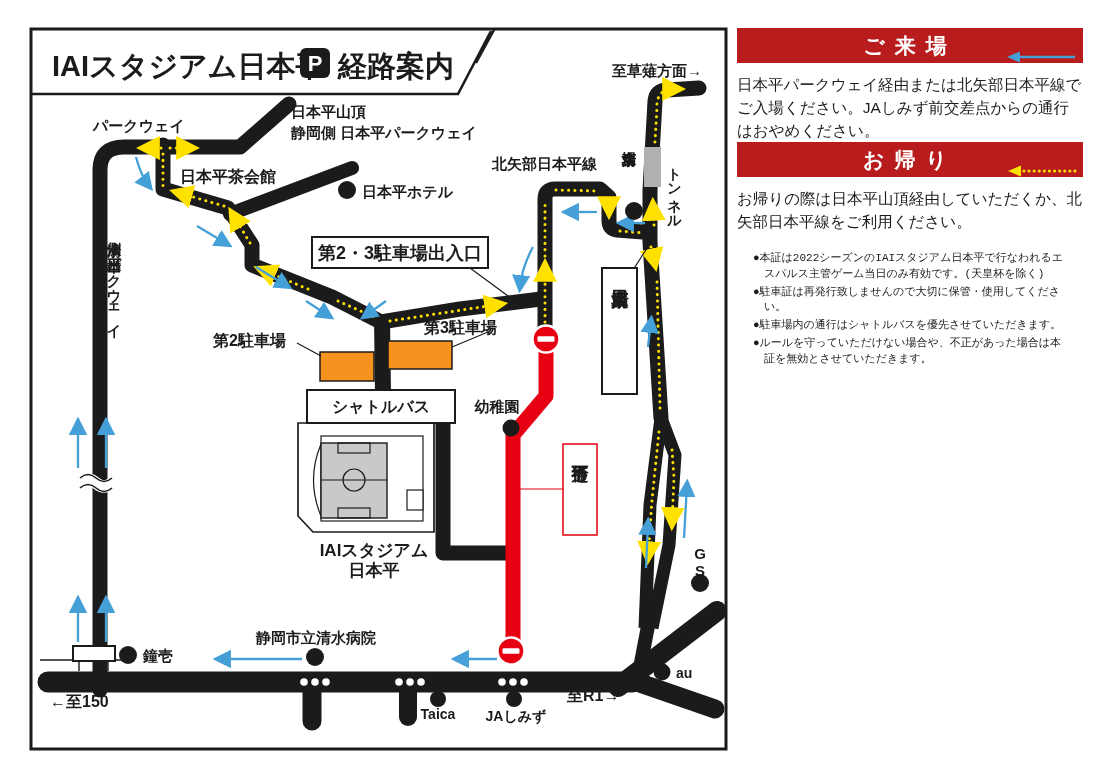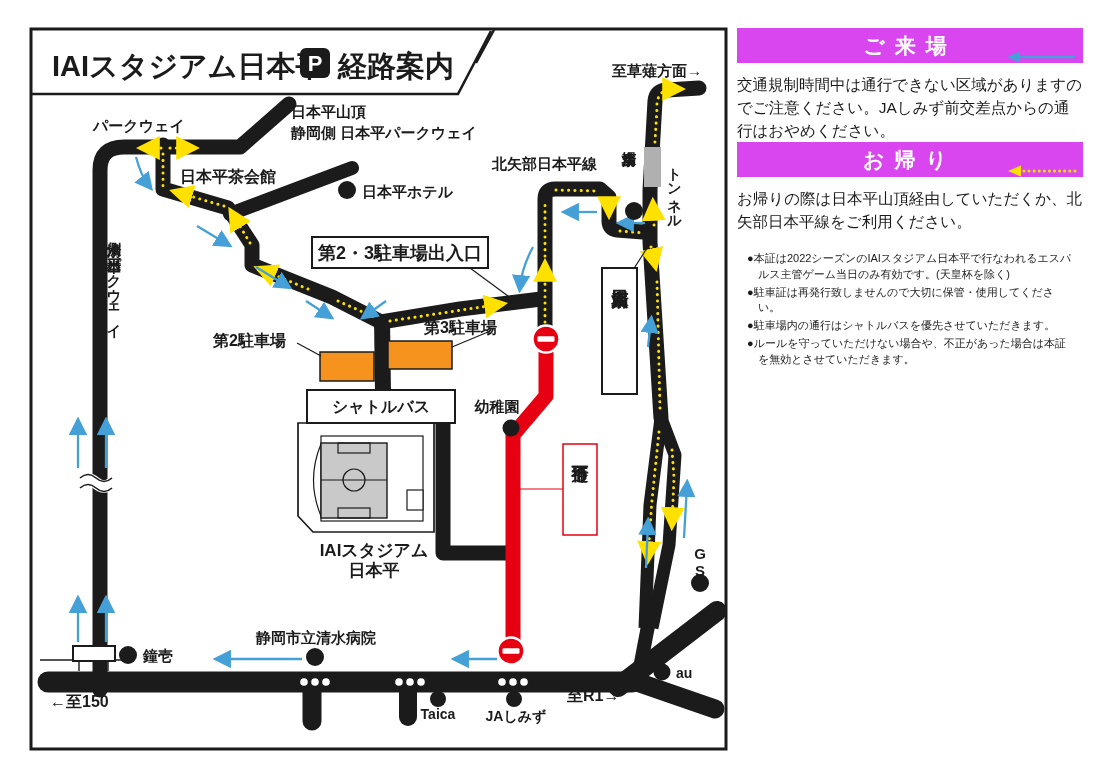--- a/index.html
+++ b/index.html
@@ -2,26 +2,26 @@
 <html><head>
 <meta charset="utf-8">
 <style>
   html,body{margin:0;padding:0;background:#fff;}
   .canvas{position:relative;width:1108px;height:778px;background:#fff;overflow:hidden;
           font-family:"Liberation Sans","DejaVu Sans",sans-serif;color:#1b1b1b;}
   svg text{font-family:"Liberation Sans","DejaVu Sans",sans-serif;}
   .ml{font-weight:bold;fill:#1b1b1b;}
   .vt{writing-mode:vertical-rl;text-orientation:upright;}
   .side{position:absolute;left:737px;top:28px;width:346px;}
-  .bar{position:relative;background:#d946ef;color:#fff;height:35px;line-height:35px;
+  .bar{position:relative;background:#b91c1c;color:#fff;height:35px;line-height:35px;
        text-align:center;font-size:21px;font-weight:bold;letter-spacing:10px;}
   .bar .arr{position:absolute;right:6px;top:11px;letter-spacing:0;}
   .bodytext{font-size:15.5px;line-height:23px;margin:10px 0 0;}
   .bar2{}
-  .notes{margin:18px 10px 0;padding:0;list-style:none;font-size:11px;line-height:15.6px;}
+  .notes{margin:18px 16px 0;padding:0;list-style:none;font-size:11px;line-height:15.6px;font-family:Liberation Mono, monospace;}
   .notes li{text-indent:-11px;padding-left:11px;margin-bottom:2.5px;}
 </style>
 </head>
 <body>
 
 <div class="canvas">
 
 <svg width="1108" height="778" viewBox="0 0 1108 778" style="position:absolute;left:0;top:0;">
   <defs>
     <marker id="mY" markerWidth="8" markerHeight="8" refX="5.6" refY="4" orient="auto">
@@ -232,21 +232,21 @@
 <div class="side">
   <div class="bar">
     <span>ご来場</span>
     <span class="arr">
       <svg width="72" height="14">
             <line x1="70" y1="7" x2="13" y2="7" stroke="#45a0d8" stroke-width="2.4"></line>
       <polygon points="2,7 15,1.5 15,12.5" fill="#45a0d8"></polygon>
           </svg>
     </span>
   </div>
-  <p class="bodytext">交通規制時間中は通行できない区域がありますのでご注意ください。JAしみず前交差点からの通行はおやめください。</p>
+  <p class="bodytext">日本平パークウェイ経由または北矢部日本平線でご入場ください。JAしみず前交差点からの通行はおやめください。</p>
 
   <div class="bar bar2">
     <span>お帰り</span>
     <span class="arr">
       <svg width="72" height="14">
             <line x1="70" y1="7" x2="15" y2="7" stroke="#ffe100" stroke-width="3" stroke-dasharray="0.1 5" stroke-linecap="round"></line>
       <polygon points="3,7 16,1.5 16,12.5" fill="#ffe100"></polygon>
           </svg>
     </span>
   </div>

